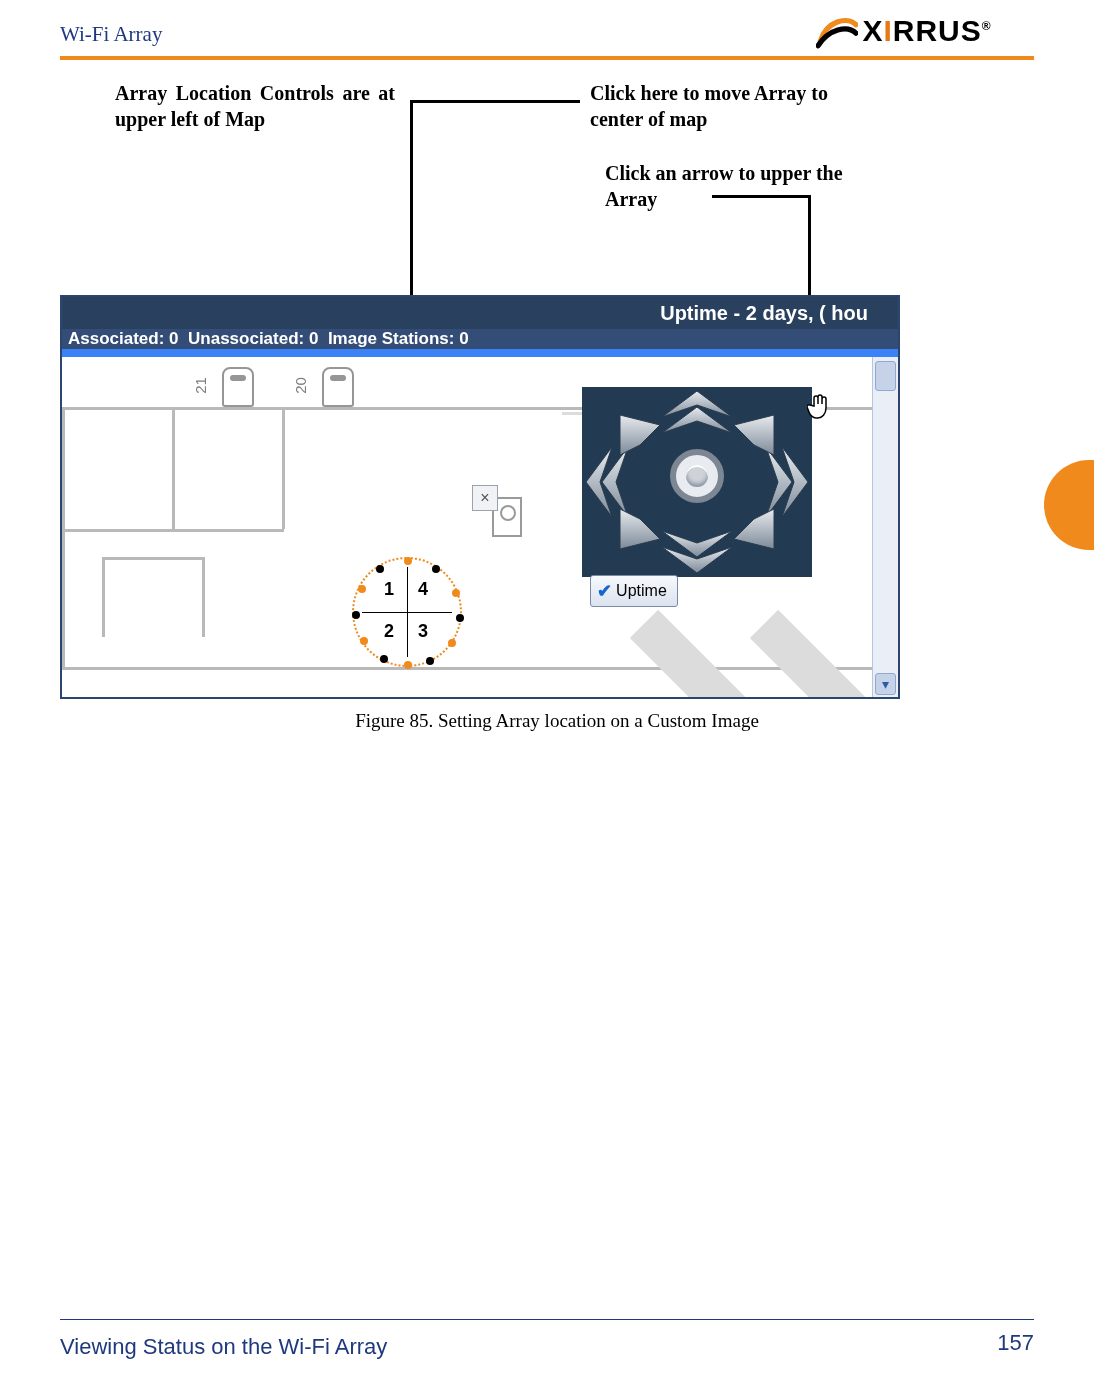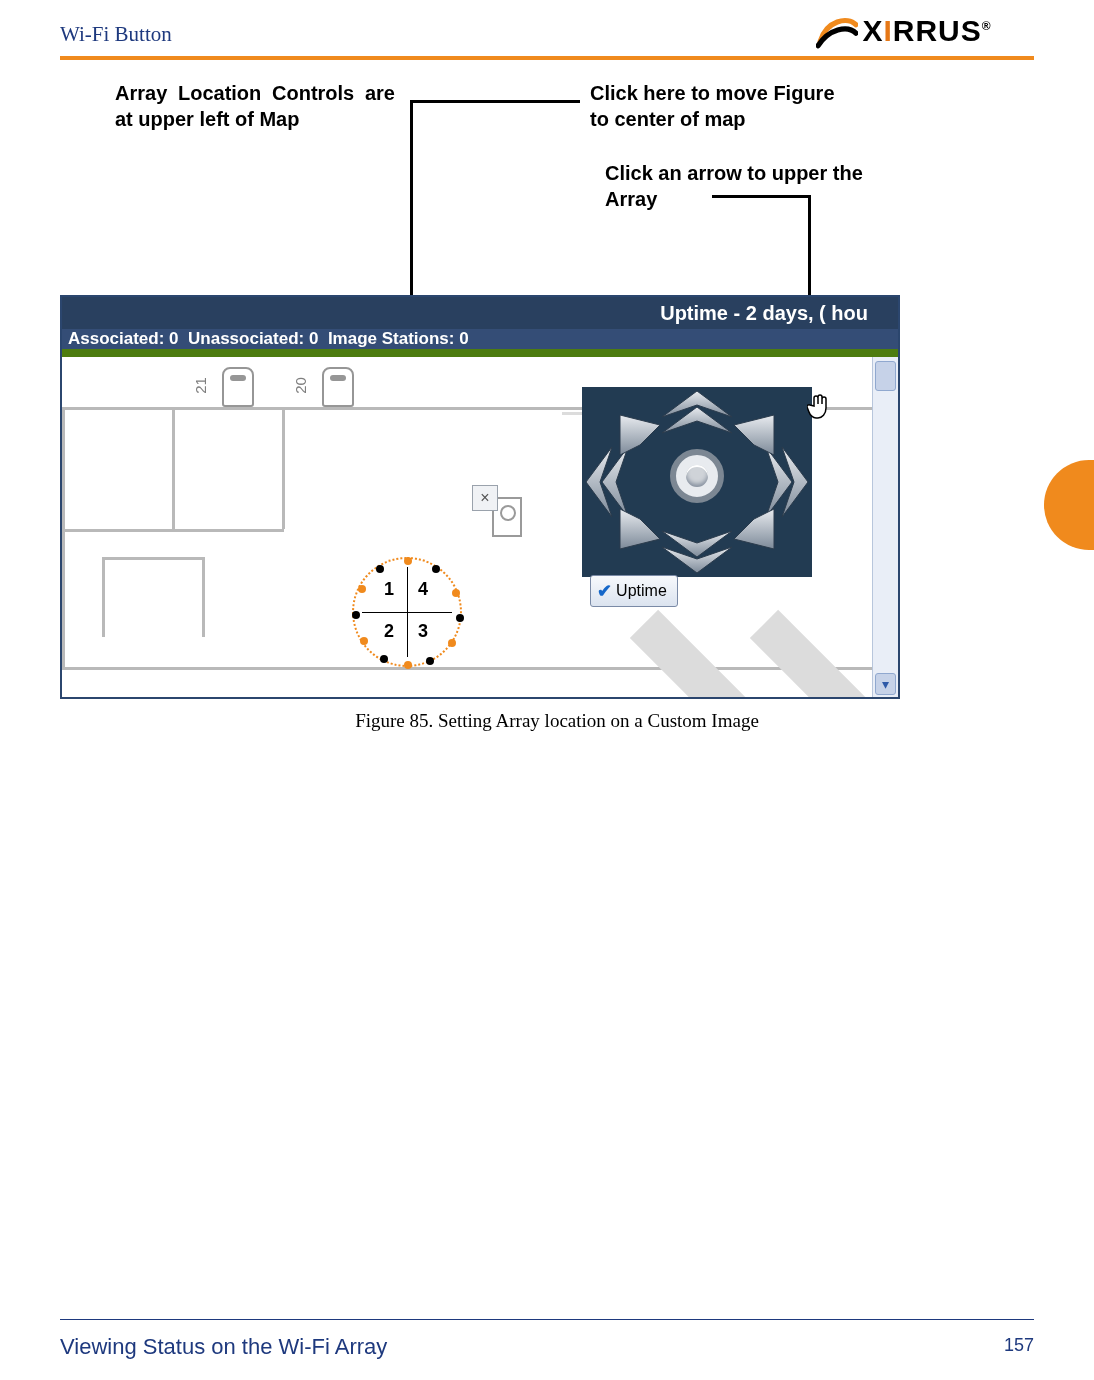--- a/index.html
+++ b/index.html
@@ -41,31 +41,31 @@
   }
   .logo-text .i { color: #e67817; }
   .logo-reg { font-size: 12px; vertical-align: super; color:#000; }
   .hdr-rule {
     position: absolute;
     left: 60px; right: 60px; top: 56px;
     border-top: 4px solid #f08a1d;
   }
 
   
-  .anno { position: absolute; font-weight: bold; font-size: 20px; color:#000; line-height:1.3; }
+  .anno { position: absolute; font-weight: bold; font-size: 20px; color:#000; line-height:1.3;font-family:Liberation Serif, serif; }
 
   
   .shot {
     position: absolute;
     left: 60px;
     top: 295px;
     width: 840px;
     height: 404px;
     border: 2px solid #2b466e;
-    background: #4d7c0f;
+    background: #3b82f6;
     overflow: hidden;
   }
   .uptime-bar {
     position: absolute;
     top: 0; left: 0; right: 0; height: 32px;
     background: #29405f;
     color: #fff;
     font-weight: bold;
     font-size: 20px;
     display: flex; justify-content: flex-end; align-items: center;
@@ -189,21 +189,21 @@
     position:absolute;
     left:60px; right:60px; bottom:60px;
     border-top:1px solid #1e397e;
   }
   .ftr-left {
     position:absolute; left:60px; bottom:20px;
     font-size:22px; color:#1e397e;
   }
   .ftr-right {
     position:absolute; right:60px; bottom:24px;
-    font-size:18px; color:#1e397e;
+    font-size:22px; color:#1e397e;
   }
 
   
   .line-h{position:absolute;height:0;border-top:3px solid #000;}
   .line-v{position:absolute;width:0;border-left:3px solid #000;}
   .arrow-head-down {
     position:absolute; width:0;height:0;
     border-left:10px solid transparent;
     border-right:10px solid transparent;
     border-top:18px solid #000;
@@ -217,36 +217,36 @@
   .arrow-head-up {
     position:absolute; width:0;height:0;
     border-left:10px solid transparent;
     border-right:10px solid transparent;
     border-bottom:18px solid #000;
   }
 </style>
 </head>
 <body>
 
-<div class="hdr-title">Wi-Fi Button</div>
+<div class="hdr-title">Wi-Fi Array</div>
 <div class="hdr-logo">
   <span class="logo-wrap">
     <svg class="logo-swoosh" viewBox="0 0 40 40">
       <path d="M4 30 C 10 10, 30 6, 38 14" stroke="#f08a1d" stroke-width="5" fill="none" stroke-linecap="round"></path>
       <path d="M2 34 C 12 18, 30 14, 38 22" stroke="#000" stroke-width="5" fill="none" stroke-linecap="round"></path>
     </svg>
     <span class="logo-text">
       <span>X</span><span class="i">I</span><span>RRUS</span><span class="logo-reg">®</span>
     </span>
   </span>
 </div>
 <div class="hdr-rule"></div>
 
 <div class="anno" style="left:115px; top:80px; width:280px; text-align:justify;">Array Location Controls are at upper left of Map</div>
-<div class="anno" style="left:590px; top:80px; width:260px;">Click here to move Figure to center of map</div>
+<div class="anno" style="left:590px; top:80px; width:260px;">Click here to move Array to center of map</div>
 <div class="anno" style="left:605px; top:160px; width:280px;">Click an arrow to upper the Array</div>
 <div class="anno" style="left:640px; top:570px;">Apply Button</div>
 
 <div class="line-v" style="left:410px; top:100px; height:320px;"></div>
 <div class="line-h" style="left:410px; top:100px; width:170px;"></div>
 <div class="line-h" style="left:410px; top:418px; width:250px;"></div>
 <div class="arrow-head-right" style="left:658px; top:409px;"></div>
 
 <div class="line-h" style="left:712px; top:195px; width:98px;"></div>
 <div class="line-v" style="left:808px; top:195px; height:150px;"></div>

